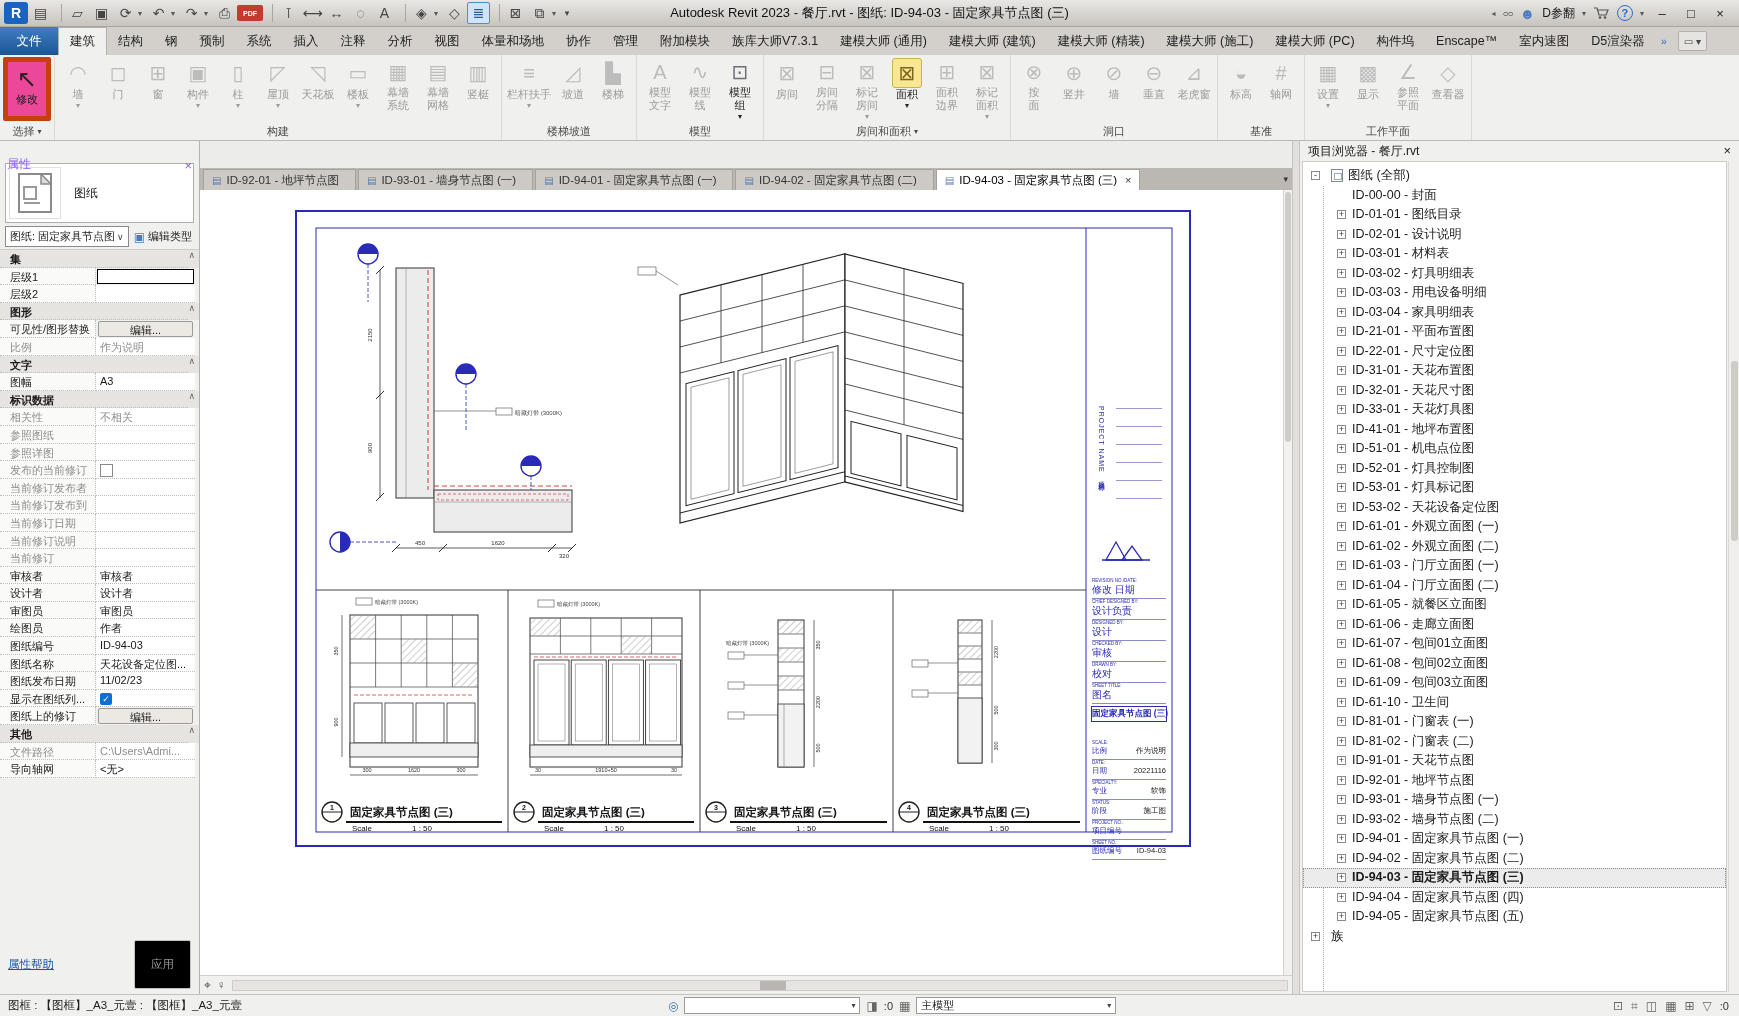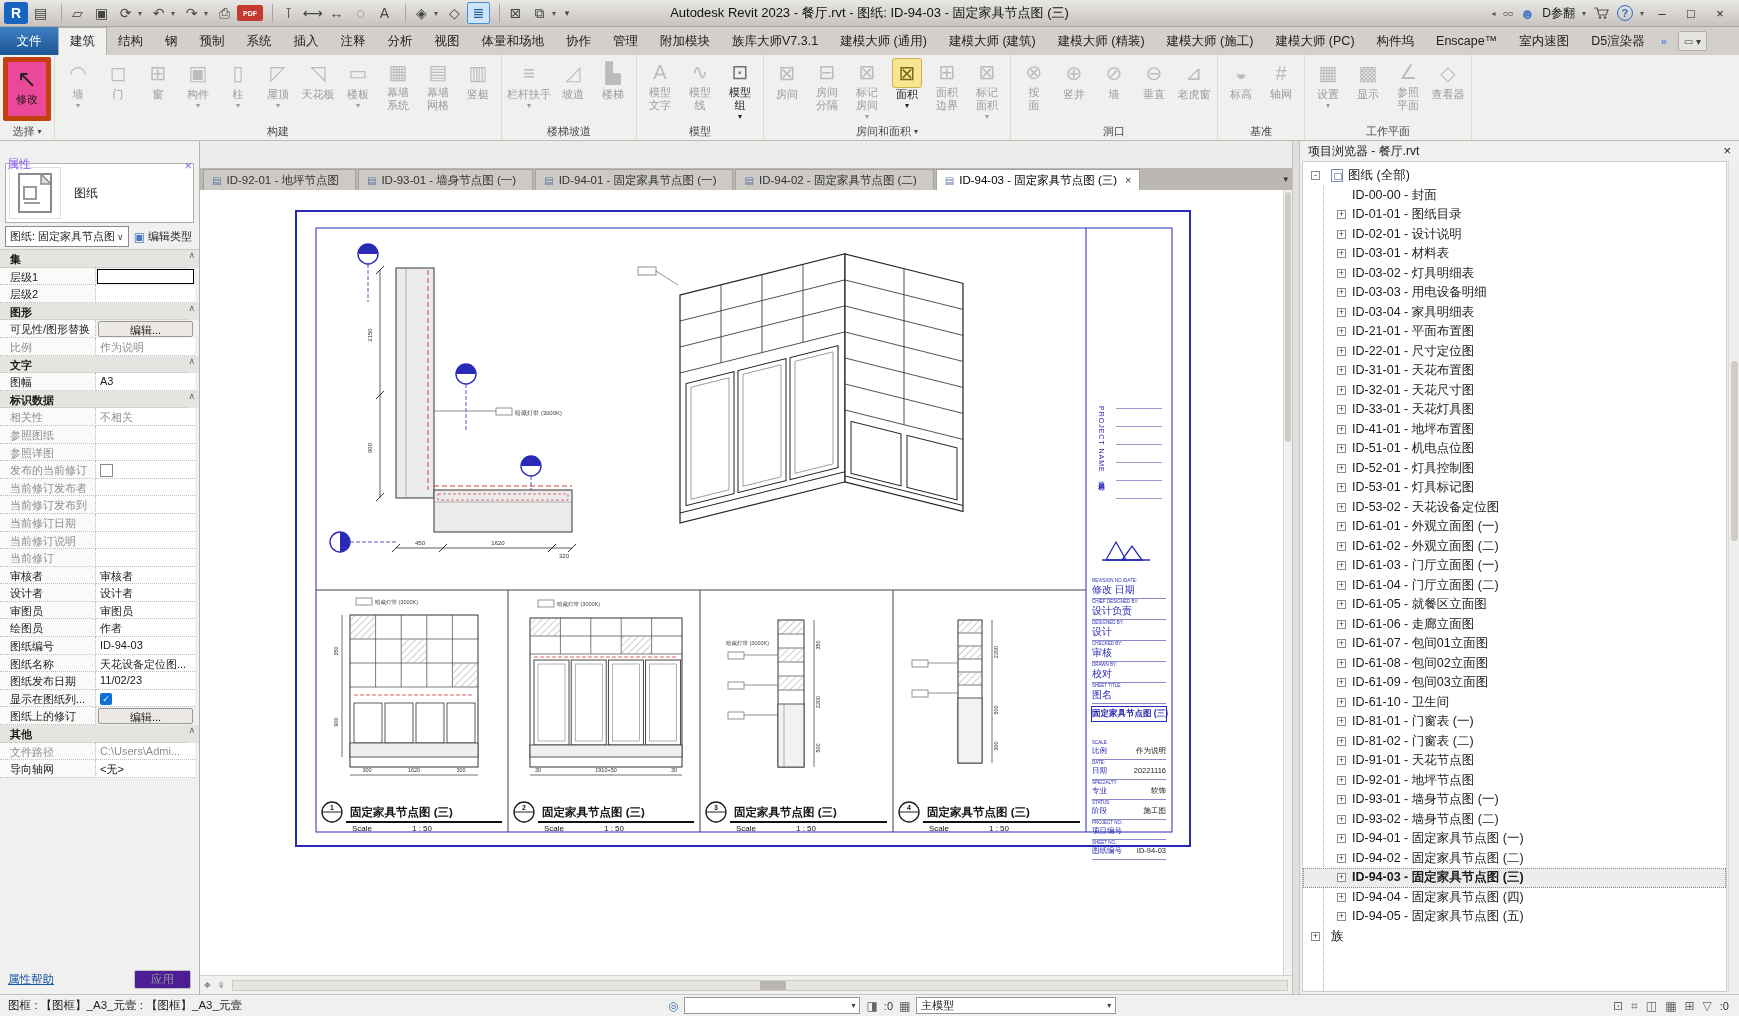--- a/index.html
+++ b/index.html
@@ -79,21 +79,21 @@
 .lab.lgrey{color:#8d8d8d}.val.grey{color:#8d8d8d}
 .prow.grp{background:#e6e4e0;font-weight:bold}
 .prow.grp .lab{width:100%;border-right:none;background:#e6e4e0;display:flex}
 .gchev{margin-left:auto;font-weight:normal;font-size:9px;color:#666;padding-right:4px}
 .val.btn{background:#ece9e5;border:1px solid #9a9a9a;text-align:center;margin:1px 2px;padding-top:1px;border-radius:2px}
 .val.sel{border:1.5px solid #000;margin:1px;background:#fff}
 .val.chk::before{content:"";display:inline-block;width:11px;height:11px;border:1px solid #8a8a8a;background:#fff;margin-top:1px}
 .val.chkon::before{content:"✓";display:inline-block;width:12px;height:12px;background:#0b6fd7;color:#fff;font-size:9px;line-height:12px;text-align:center;border-radius:2px;margin-top:1px}
 .p-foot{position:absolute;bottom:5px;left:8px;right:8px;display:flex;justify-content:space-between;align-items:center;font-size:11.5px}
 .phelp{color:#1a56a8;text-decoration:underline}
-.apply{color:#9a9a9a;padding:1px 16px;border:1px solid #c2c0bc;background:#4c1d95;border-radius:2px}
+.apply{color:#9a9a9a;padding:16px 16px;border:1px solid #c2c0bc;background:#000000;border-radius:2px}
 
 .vtabs{position:absolute;left:200px;top:168px;width:1092px;height:22px;background:#bbb8b4;display:flex;align-items:flex-end;padding-left:3px}
 .vtab{height:21px;display:flex;align-items:center;background:#cdcac6;border:1px solid #a5a29e;border-bottom:none;margin-right:2px;padding:0 8px;font-size:11.5px;color:#333;gap:5px;white-space:nowrap}
 .vtab.active{background:#fff;color:#000}
 .vt-ic{font-size:10px;color:#5a77a8}
 .vt-x{font-size:11px;margin-left:3px;color:#333}
 .vt-more{margin-left:auto;margin-right:4px;font-size:9px;color:#333;align-self:center}
 
 .canvas{position:absolute;left:200px;top:190px;width:1083px;height:785px;background:#fff;overflow:hidden}
 .cvscroll{position:absolute;left:1283px;top:190px;width:9px;height:785px;background:#f2f1ef;border-left:1px solid #d5d3cf}

